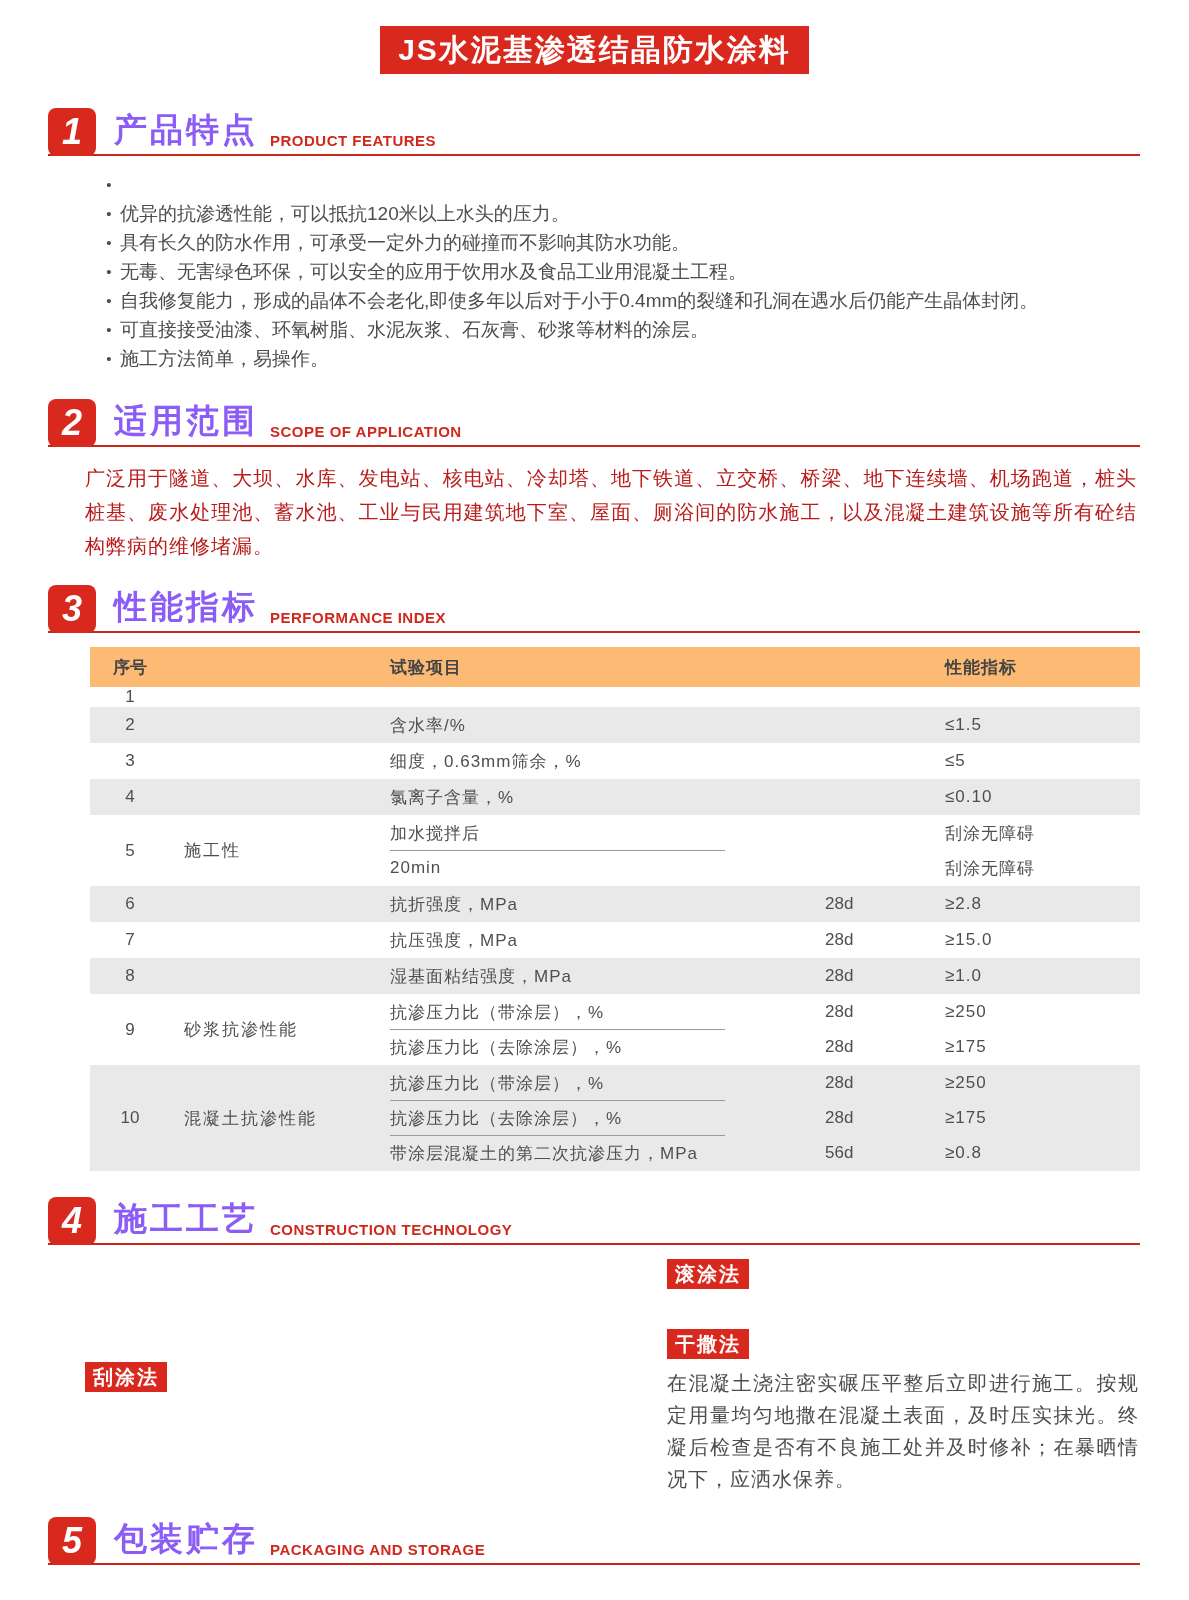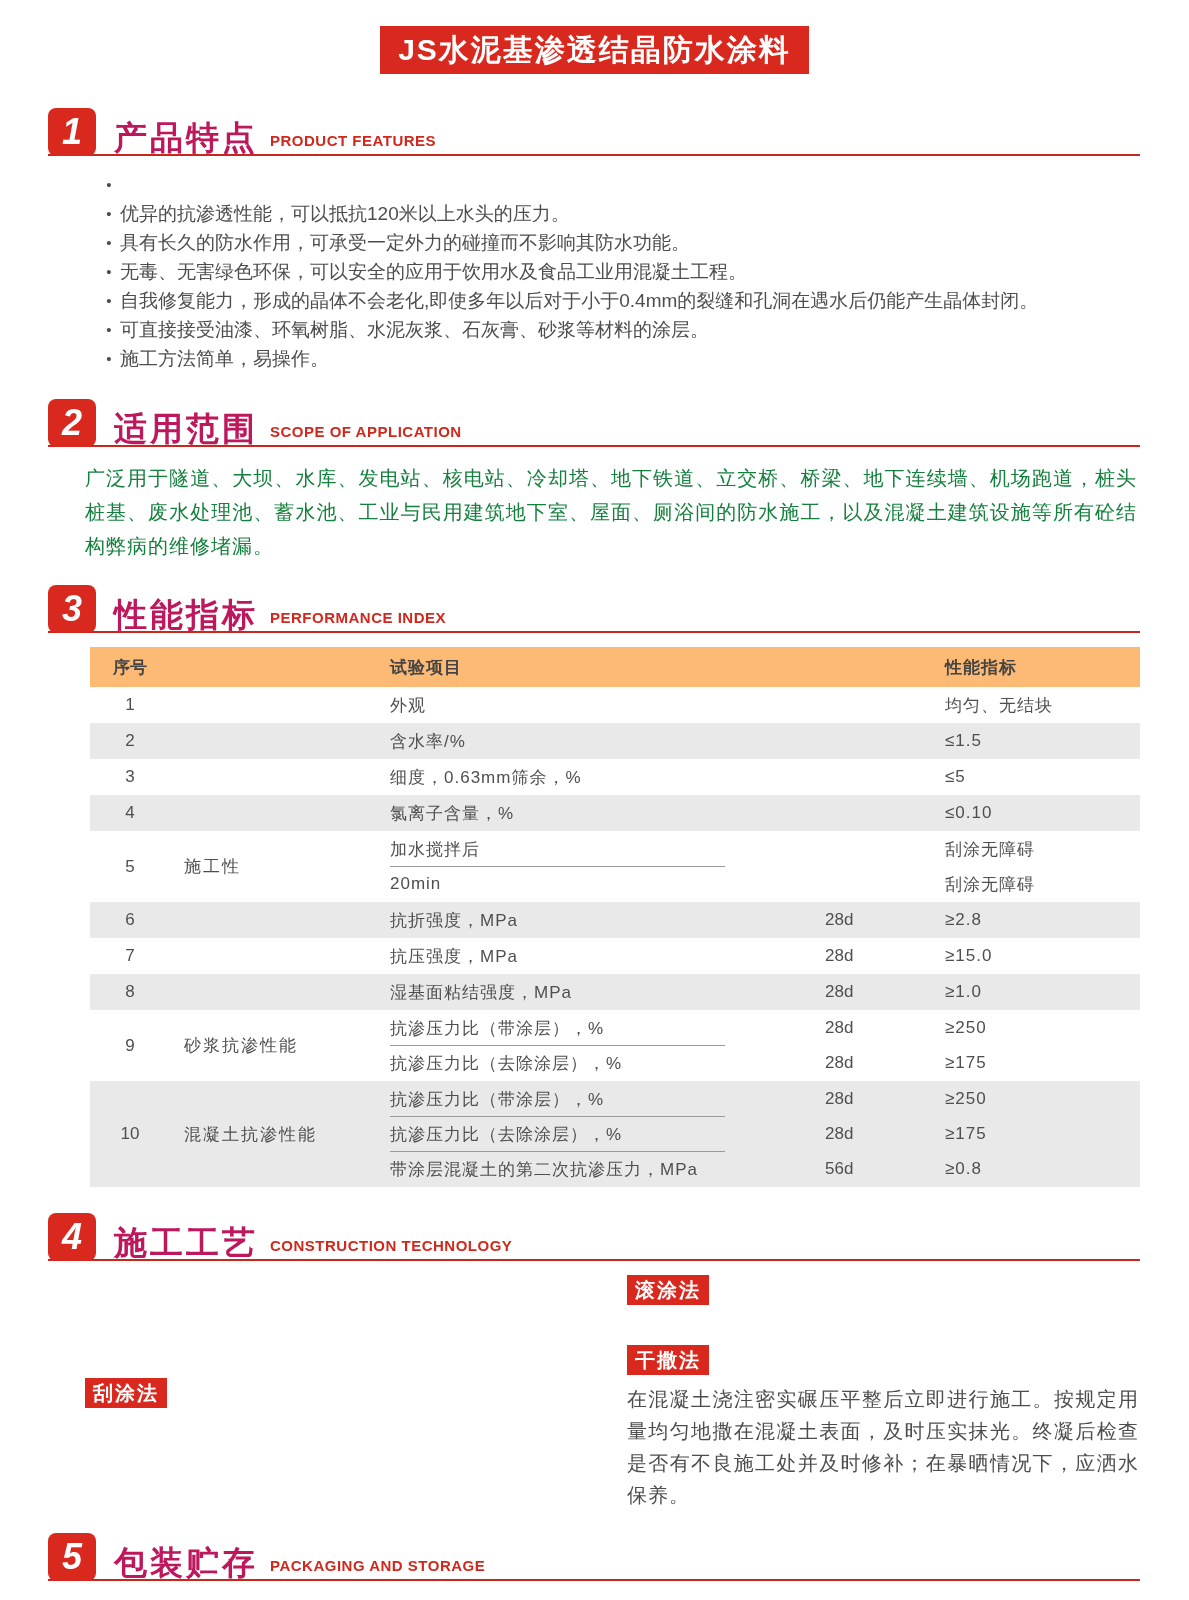--- a/index.html
+++ b/index.html
@@ -20,54 +20,54 @@
     display:flex;align-items:flex-end;
     margin:0 49px 0 48px;border-bottom:2px solid #c9261c;
   }
   .sec-num{
     width:48px;height:48px;flex:0 0 48px;background:#d9281e;border-radius:8px;
     color:#fff;font-size:36px;font-weight:bold;font-style:italic;
     display:flex;align-items:center;justify-content:center;
     margin-bottom:-2px;
   }
   .sec-title{
-    color:#be185d;font-size:33px;font-weight:bold;letter-spacing:3px;
-    margin-left:18px;line-height:1;padding-bottom:0;
+    color:#8b5cf6;font-size:33px;font-weight:bold;letter-spacing:3px;
+    margin-left:18px;line-height:1;padding-bottom:8px;
   }
   .sec-sub{
     color:#d0281c;font-size:15px;font-weight:bold;letter-spacing:.5px;
     margin-left:12px;padding-bottom:6px;line-height:1;
   }
   
   .features{margin:14px 60px 0 98px;}
   .feature{display:flex;align-items:flex-start;line-height:29px;font-size:19px;color:#4d4d4d;}
   .feature .dot{flex:0 0 22px;text-align:center;font-size:15px;color:#4d4d4d;}
   
   .scope{
     margin:14px 52px 0 85px;font-size:20px;line-height:34px;
-    color:#15803d;text-align:justify;letter-spacing:1px;
+    color:#b91c1c;text-align:justify;letter-spacing:1px;
   }
   
   .ptable{margin:14px 49px 0 90px;font-size:17px;color:#4f4f4f;}
   .t-row{display:flex;align-items:center;}
   .t-row.shaded{background:#e9e9e9;}
   .t-head{background:#fdba74;font-weight:bold;color:#444;}
   .c-no{flex:0 0 80px;text-align:center;box-sizing:border-box;}
   .c-cat{flex:0 0 220px;box-sizing:border-box;padding-left:14px;letter-spacing:2px;}
   .c-main{flex:1;display:flex;flex-direction:column;justify-content:center;padding:2px 0;}
   .sr{display:flex;align-items:center;min-height:32px;}
   .t-head .sr{min-height:36px;}
   .sr-name{flex:1;letter-spacing:1px;}
   .sr-age{flex:0 0 110px;}
   .sr-value{flex:0 0 205px;box-sizing:border-box;padding-left:10px;letter-spacing:1px;}
   .sub-div{width:335px;border-top:1px solid #9a9a9a;margin:1px 0;}
   
   .construction{display:flex;margin:14px 50px 0 85px;gap:30px;align-items:center;}
   .col-left{flex:0 0 512px;}
-  .col-right{flex:1;}
+  .col-right{flex:1;margin-left:40px;}
   .badge{
     display:inline-block;background:#d9281e;color:#fff;
     font-size:20px;font-weight:bold;letter-spacing:2px;
     padding:2px 8px;line-height:1.3;
   }
   .method-text{
     margin-top:8px;font-size:20px;line-height:32px;color:#4d4d4d;
     text-align:justify;letter-spacing:1px;
   }
   .gap-block{height:40px;}
@@ -142,27 +142,20 @@
           <div class="sr">
             <div class="sr-name">试验项目</div>
             <div class="sr-age"></div>
             <div class="sr-value">性能指标</div>
           </div>
         </div>
       </div>
       <div class="t-row">
         <div class="c-no">1</div>
         <div class="c-cat"></div>
-        <div class="c-main">
-          <div class="sr">
-            <div class="sr-name">外观</div>
-            <div class="sr-age"></div>
-            <div class="sr-value">均匀、无结块</div>
-          </div>
-        </div>
       </div>
       <div class="t-row shaded">
         <div class="c-no">2</div>
         <div class="c-cat"></div>
         <div class="c-main">
           <div class="sr">
             <div class="sr-name">含水率/%</div>
             <div class="sr-age"></div>
             <div class="sr-value">≤1.5</div>
           </div>

